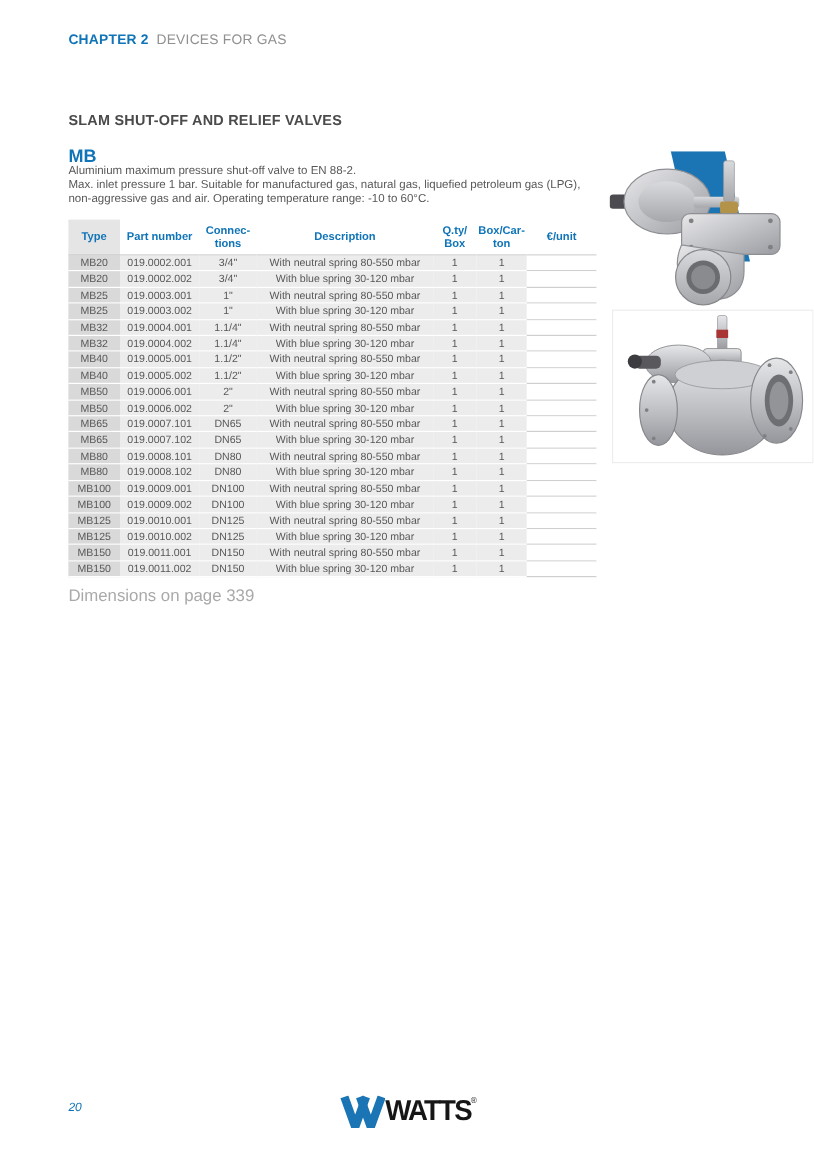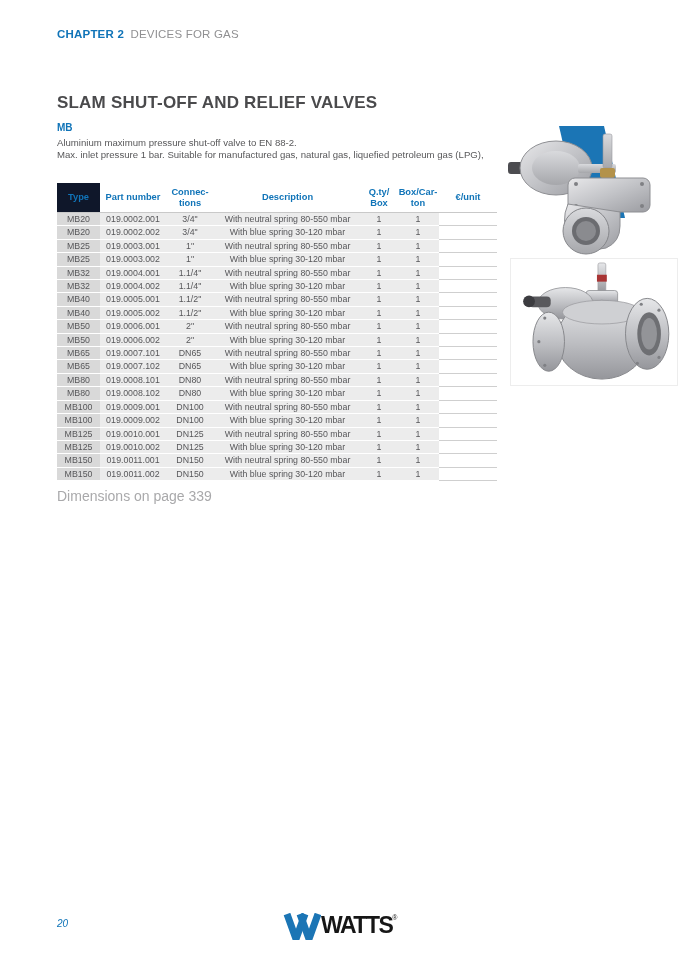--- a/index.html
+++ b/index.html
@@ -4,38 +4,38 @@
 <style>
   * { margin: 0; padding: 0; box-sizing: border-box; }
   html, body { width: 678px; height: 959px; background: #ffffff; overflow: hidden; }
   body { font-family: "Liberation Sans", "DejaVu Sans", sans-serif; position: relative; }
   .page { position: absolute; inset: 0; background: #fff; }
 
   .chapter-header { position: absolute; left: 57px; top: 28px; font-size: 11.5px; letter-spacing: 0.2px; }
   .chapter-label { color: #1074b8; font-weight: bold; }
   .chapter-title { color: #909092; margin-left: 3px; }
 
-  .section-title { position: absolute; left: 57px; top: 93px; font-size: 17px; font-weight: bold; color: #4a4a4c; letter-spacing: 0.2px; }
-
-  .product-code { position: absolute; left: 57px; top: 122px; font-size: 10px; font-weight: bold; color: #1074b8; }
+  .section-title { position: absolute; left: 57px; top: 93px; font-size: 12px; font-weight: bold; color: #4a4a4c; letter-spacing: 0.2px; }
+
+  .product-code { position: absolute; left: 57px; top: 122px; font-size: 15px; font-weight: bold; color: #1074b8; }
   .product-desc { position: absolute; left: 57px; top: 137px; width: 452px; font-size: 9.6px; line-height: 11.6px; color: #58585a; }
 
   table.product-table { position: absolute; left: 57px; top: 183px; border-collapse: separate; border-spacing: 0; table-layout: fixed; }
   .product-table col.w0 { width: 43px; }
   .product-table col.w1 { width: 66px; }
   .product-table col.w2 { width: 48px; }
   .product-table col.w3 { width: 147px; }
   .product-table col.w4 { width: 36px; }
   .product-table col.w5 { width: 42px; }
   .product-table col.w6 { width: 58px; }
   .product-table th {
     color: #1074b8; font-size: 9.3px; font-weight: bold; text-align: center; vertical-align: middle;
     white-space: pre-line; line-height: 10.5px; height: 30px; background: #fff; border-bottom: 1px solid #c9c9c9;
   }
-  .product-table th.c0 { background: #0f172a; }
+  .product-table th.c0 { background: #e5e5e5; }
   .product-table td {
     font-size: 8.8px; color: #57575a; text-align: center; height: 12.4px; line-height: 12.4px;
     background: #ececec; border-bottom: 1px solid #ffffff; overflow: hidden; white-space: nowrap;
   }
   .product-table td.c0 { background: #d9d9d9; margin-top: 36px; }
   .product-table td.c6 { background: #ffffff; border-bottom: 1px solid #cfcfcf; }
 
   .dimensions-note { position: absolute; left: 57px; top: 488px; font-size: 14px; color: #a9a9ab; }
 
   .photo { position: absolute; background: #fff; }
@@ -59,20 +59,21 @@
     <span class="chapter-title">DEVICES FOR GAS</span>
   </div>
 
   <div class="section-title">SLAM SHUT-OFF AND RELIEF VALVES</div>
 
   <div class="product-code">MB</div>
 
   <div class="product-desc">
     <div>Aluminium maximum pressure shut-off valve to EN 88-2.</div>
     <div>Max. inlet pressure 1 bar. Suitable for manufactured gas, natural gas, liquefied petroleum gas (LPG),</div>
+    <div>non-aggressive gas and air. Operating temperature range: -10 to 60°C.</div>
   </div>
 
   <table class="product-table">
     <colgroup>
       <col class="w0">
         <col class="w1">
         <col class="w2">
         <col class="w3">
         <col class="w4">
         <col class="w5">

